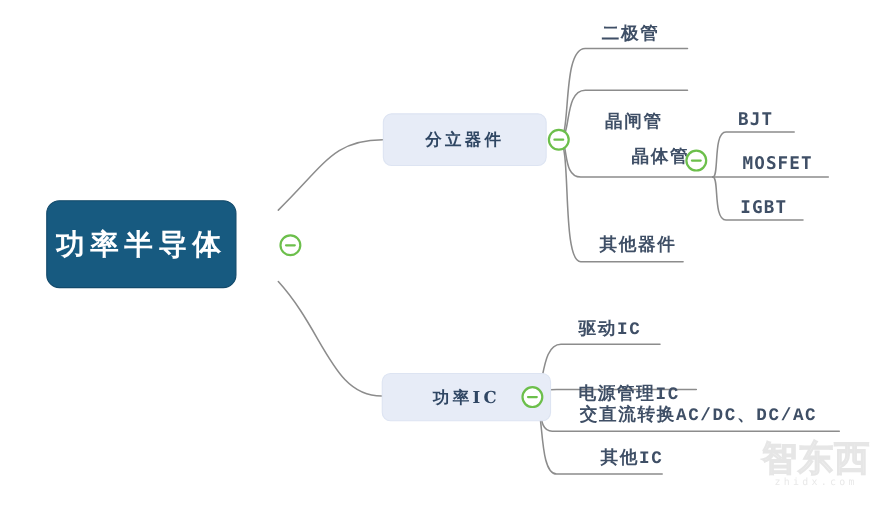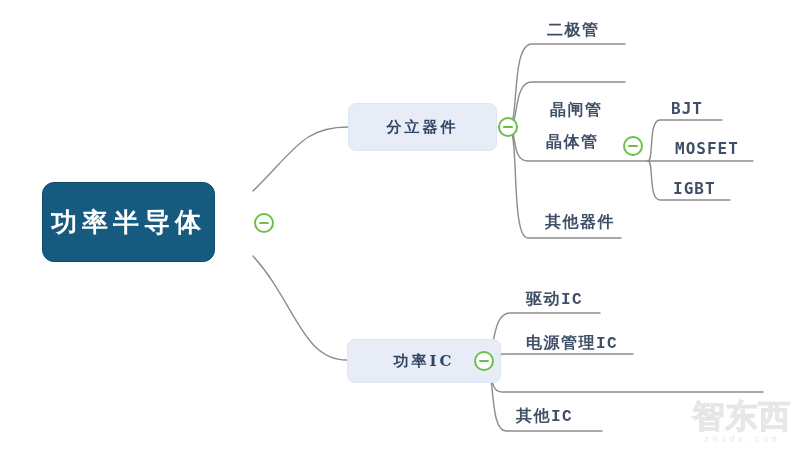--- a/index.html
+++ b/index.html
@@ -96,29 +96,30 @@
   </svg>
 
   <div class="node node-root">功率半导体</div>
 
   <div class="node node-branch node-b1">分立器件</div>
 
   <div class="node node-branch node-b2">功率IC</div>
 
   <div class="lbl" style="left:547px;top:22px;">二极管</div>
   <div class="lbl" style="left:550px;top:58px;margin-top:44px;">晶闸管</div>
-  <div class="lbl" style="left:546px;top:134px;">晶体管</div>
+  <div class="lbl" style="left:574px;top:134px;">晶体管</div>
   <div class="lbl lbl-latin" style="left:671px;top:99px;">BJT</div>
   <div class="lbl lbl-latin" style="left:675px;top:139px;">MOSFET</div>
   <div class="lbl lbl-latin" style="left:673px;top:179px;">IGBT</div>
   <div class="lbl" style="left:545px;top:214px;">其他器件</div>
 
   <div class="lbl" style="left:526px;top:291px;">驱动IC</div>
-  <div class="lbl" style="left:526px;top:335px;">电源管理IC</div>
-  <div class="lbl" style="left:516px;top:408px;">其他IC</div>
+  <div class="lbl" style="left:526px;top:350px;">电源管理IC</div>
+  <div class="lbl" style="left:527px;top:369px;">交直流转换AC/DC、DC/AC</div>
+  <div class="lbl" style="left:546px;top:408px;">其他IC</div>
 
   <div class="collapse c-root" title=""></div>
   <div class="collapse c-b1"></div>
   <div class="collapse c-b2"></div>
   <div class="collapse c-transistor"></div>
 
   <div class="watermark">
     <div class="wm-logo">智东西</div>
     <div class="wm-site">zhidx.com</div>
   </div>

